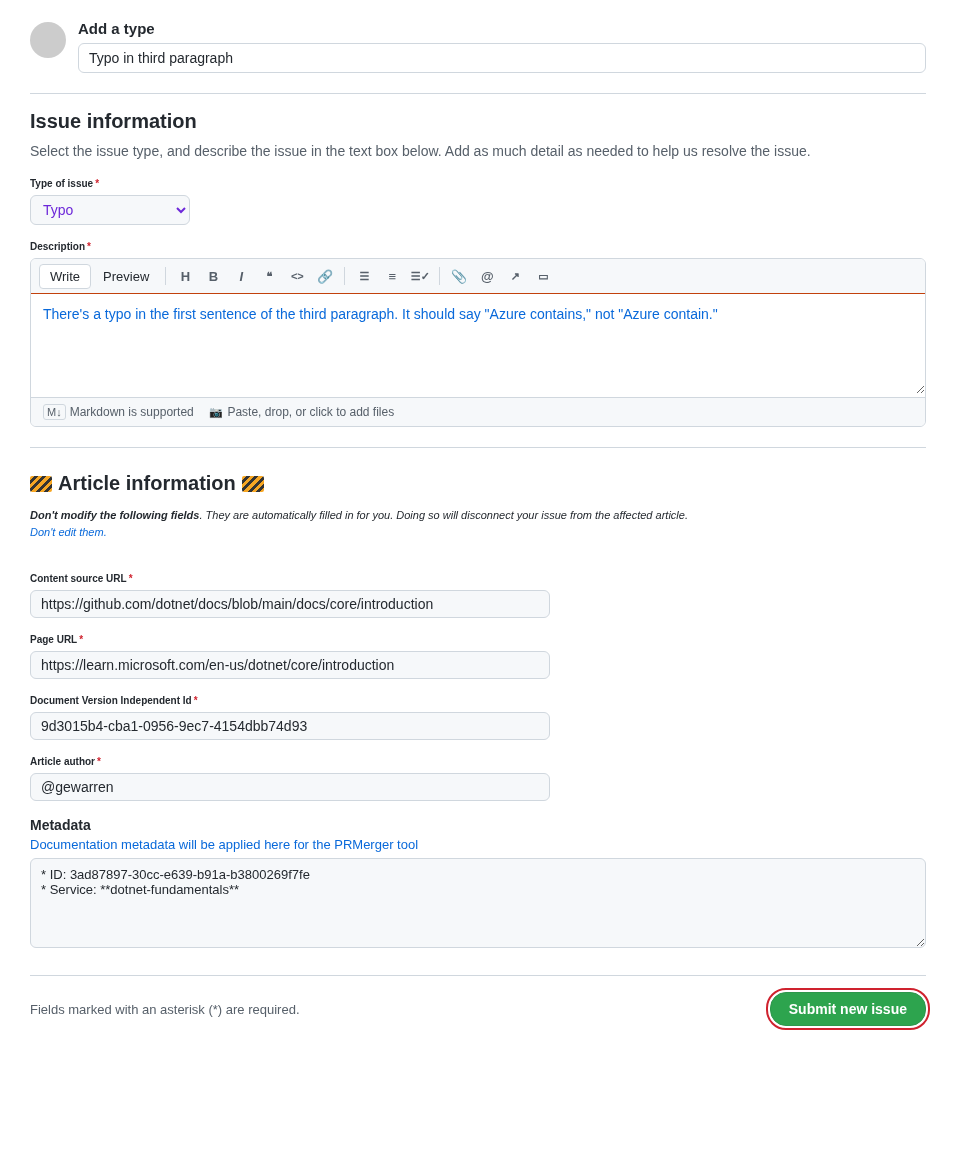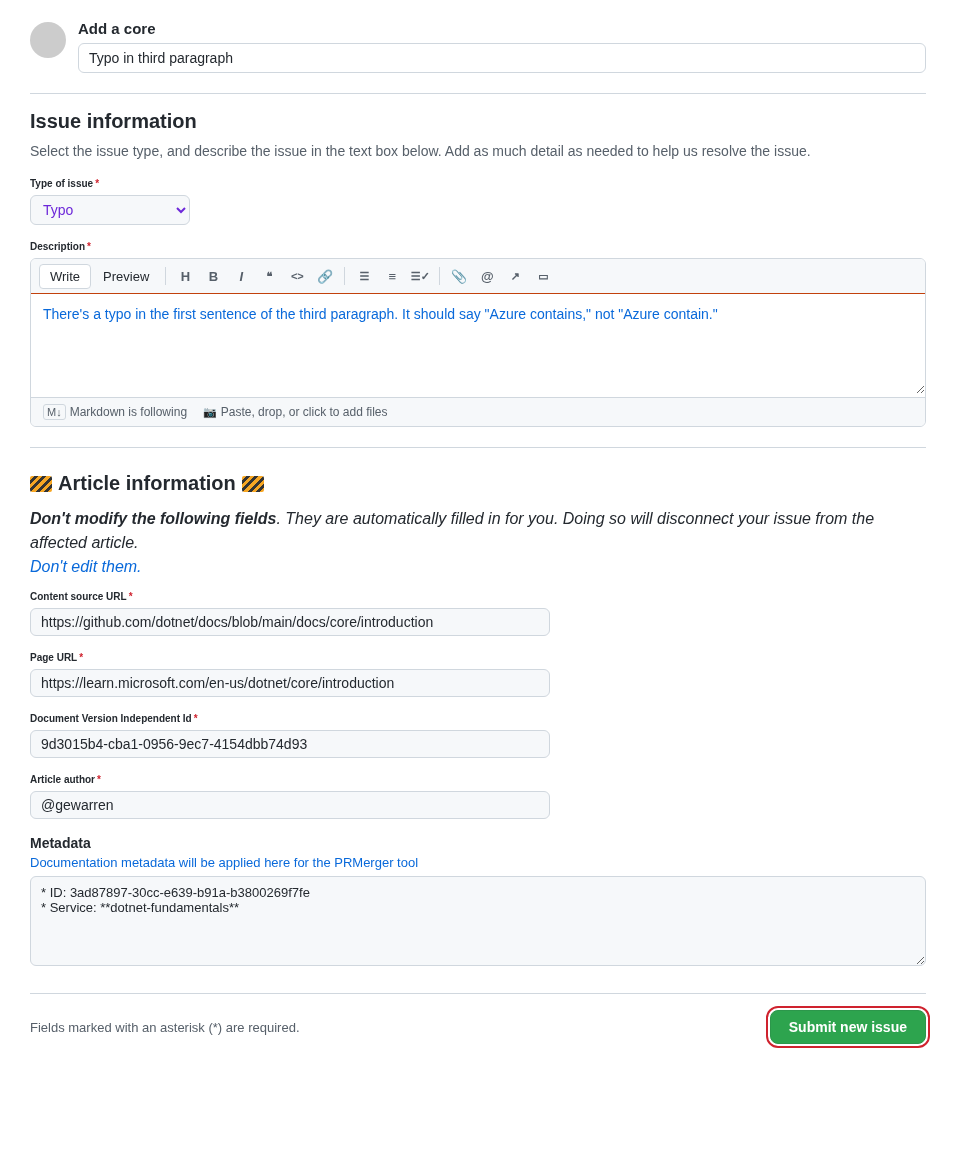--- a/index.html
+++ b/index.html
@@ -180,22 +180,22 @@
       background: repeating-linear-gradient(
         -45deg,
         #f6a623 0px,
         #f6a623 3px,
         #333 3px,
         #333 6px
       );
       border-radius: 2px;
     }
     .dont-modify-text {
-      font-size: 16px;
-      margin-bottom: 12px;
+      font-size: 11px;
+      margin-bottom: 33px;
       line-height: 1.5;
       font-style: italic;
     }
     .dont-modify-text .bold-part {
       font-weight: 600;
       font-style: italic;
     }
     .text-input {
       width: 100%;
       max-width: 520px;
@@ -243,41 +243,41 @@
       border-top: 1px solid #d0d7de;
     }
     .required-note {
       font-size: 13px;
       color: #57606a;
     }
     .submit-btn {
       background: #2da44e;
       color: #ffffff;
       border: 1px solid #2c974b;
-      border-radius: 8px;
+      border-radius: 16px;
       padding: 8px 18px;
       font-size: 14px;
       font-weight: 600;
       cursor: pointer;
       outline: 2px solid #cf222e;
       outline-offset: 2px;
     }
     .issue-info-section {
       margin-bottom: 20px;
     }
   </style>
 </head>
 <body>
 
 <div class="page-container">
 
   <div class="title-section">
     <div class="avatar"></div>
     <div class="title-content">
-      <div class="title-label">Add a core</div>
+      <div class="title-label">Add a type</div>
       <input type="text" class="title-input" value="Typo in third paragraph" style="">
     </div>
   </div>
 
   <hr class="section-divider">
 
   <div class="issue-info-section">
     <h2 class="section-title">Issue information</h2>
     <p class="section-description">Select the issue type, and describe the issue in the text box below. Add as much detail as needed to help us resolve the issue.</p>
 
@@ -322,21 +322,21 @@
           <button class="toolbar-btn" title="Mention">@</button>
           <button class="toolbar-btn" title="Cross reference" style="font-size:11px;">↗</button>
           <button class="toolbar-btn" title="Preview" style="font-size:11px;">▭</button>
         </div>
         
         <textarea class="editor-textarea" style="">There's a typo in the first sentence of the third paragraph. It should say "Azure contains," not "Azure contain."</textarea>
         
         <div class="editor-footer">
           <div class="editor-footer-item">
             <span style="font-size:11px;border:1px solid #d0d7de;padding:1px 3px;border-radius:3px;">M↓</span>
-            <span>Markdown is following</span>
+            <span>Markdown is supported</span>
           </div>
           <div class="editor-footer-item">
             <span style="font-size:11px;">📷</span>
             <span>Paste, drop, or click to add files</span>
           </div>
         </div>
       </div>
     </div>
   </div>
 

